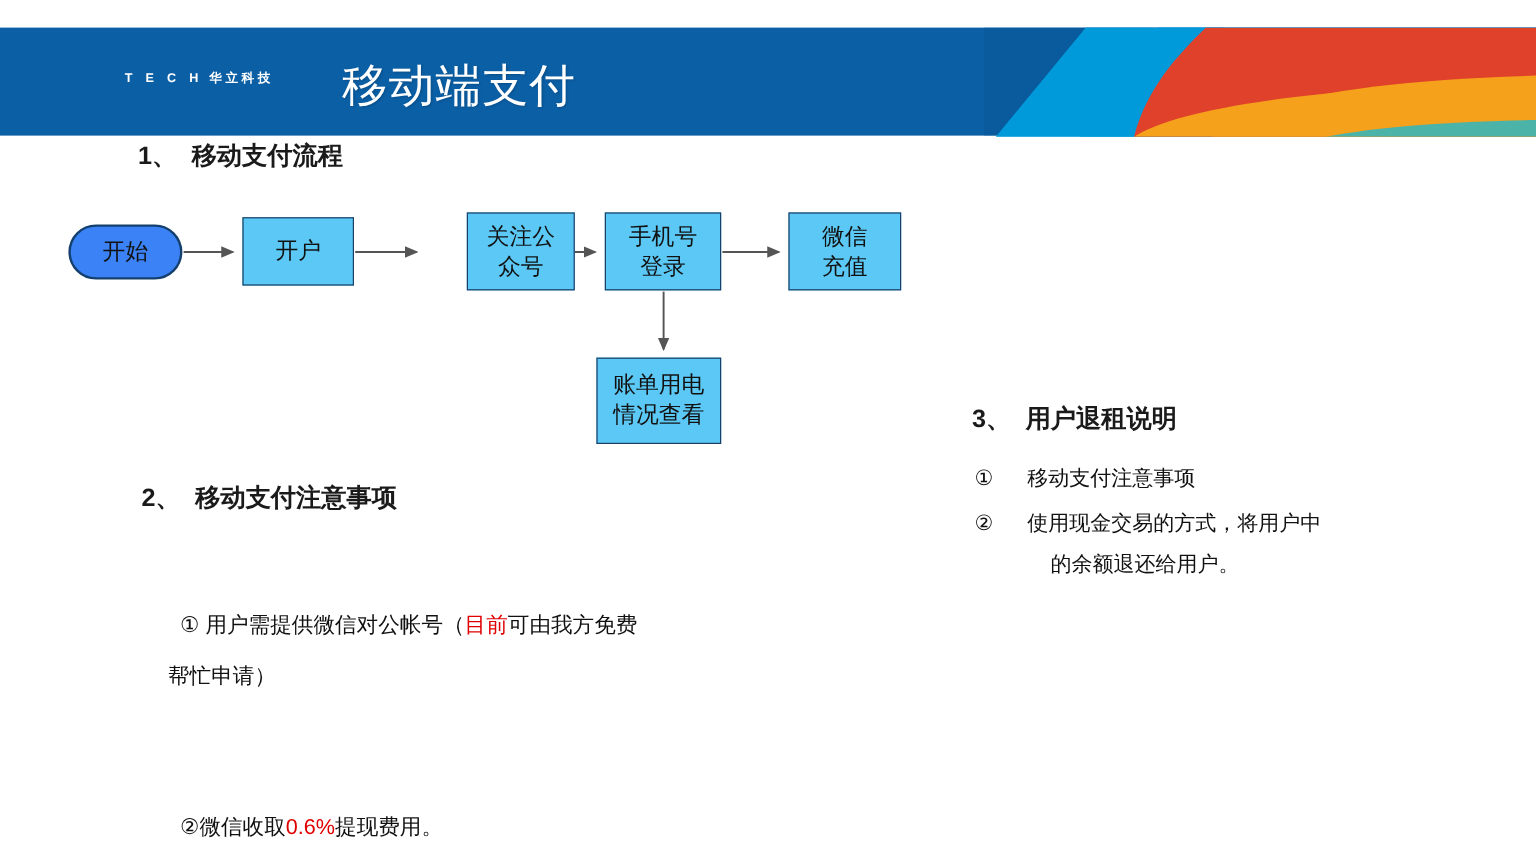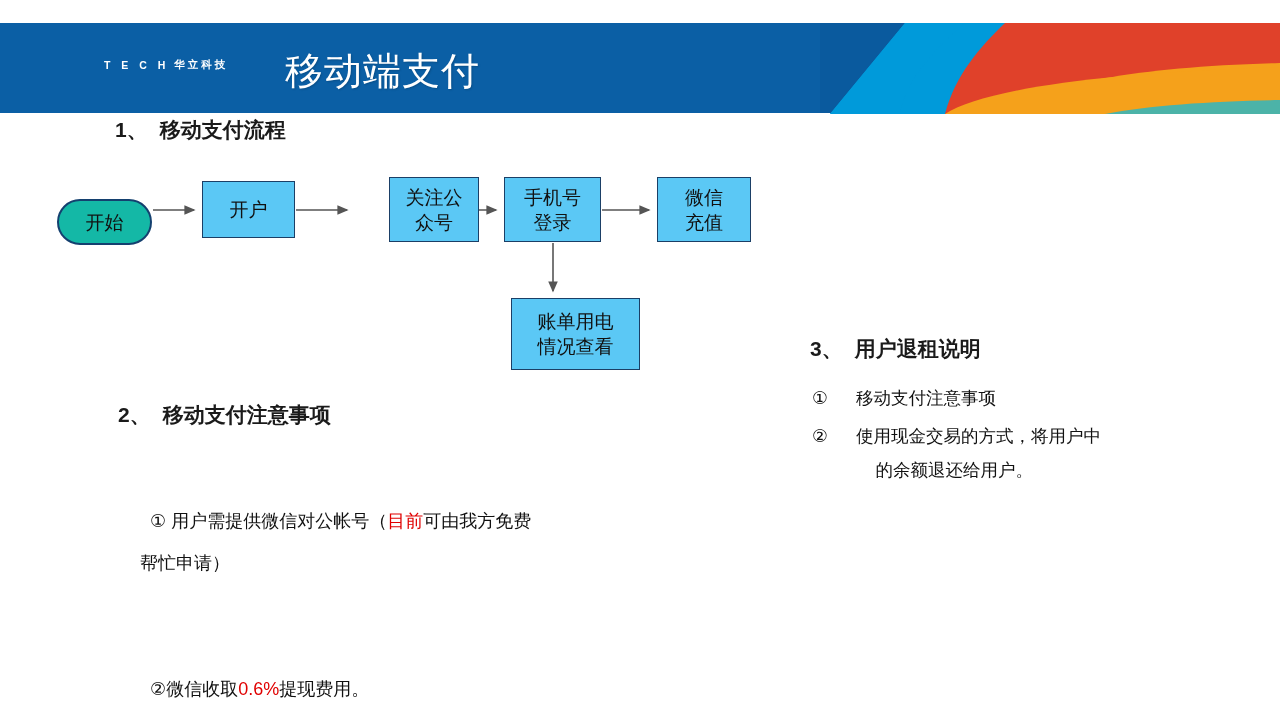--- a/index.html
+++ b/index.html
@@ -119,29 +119,28 @@
     text-align: center;
     font-size: 19px;
     color: #111111;
     line-height: 25px;
     pointer-events: auto;
     box-shadow: 0 0 0 0 rgba(0,0,0,0);
   }
   .node.oval {
     border-radius: 999px;
     border: 2px solid #14406f;
-    background: #14b8a6;
-    margin-top: 12px;
+    background: #3b82f6;
   }
   .n-start { left: 57px;  top: 187px; width: 95px;  height: 46px; }
   .n-open  { left: 202px; top: 181px; width: 93px;  height: 57px; }
   .n-follow{ left: 355px; top: 177px; width: 90px;  height: 65px; }
   .n-login { left: 504px; top: 177px; width: 97px;  height: 65px; }
   .n-recharge { left: 657px; top: 177px; width: 94px; height: 65px; }
-  .n-bill  { left: 497px; top: 298px; width: 129px; height: 72px; margin-left: 14px; }
+  .n-bill  { left: 497px; top: 298px; width: 104px; height: 72px; }
 
   
   .body-text {
     position: absolute;
     font-size: 18px;
     color: #111111;
     line-height: 42px;
     white-space: pre-wrap;
   }
   #sec2-body { left: 140px; top: 458px; width: 500px; }

